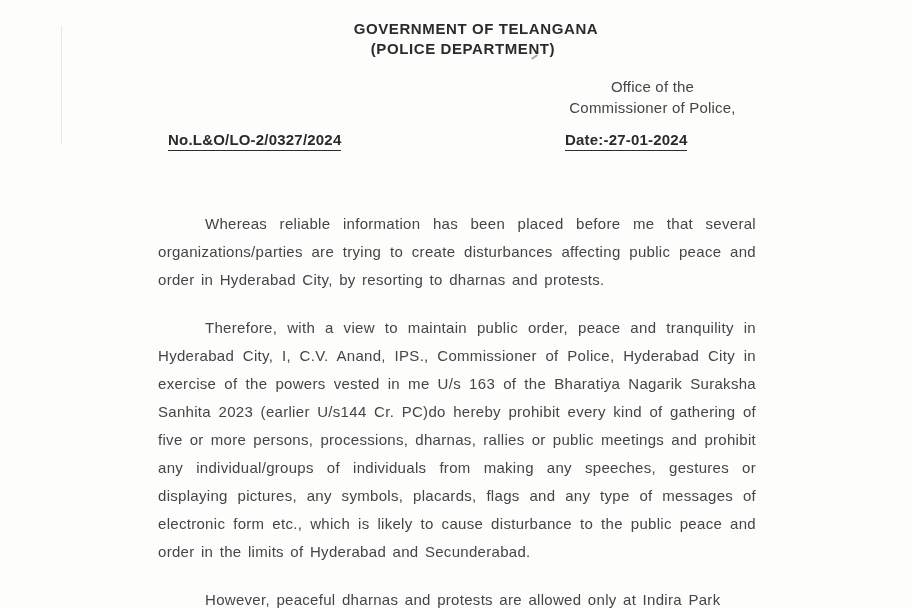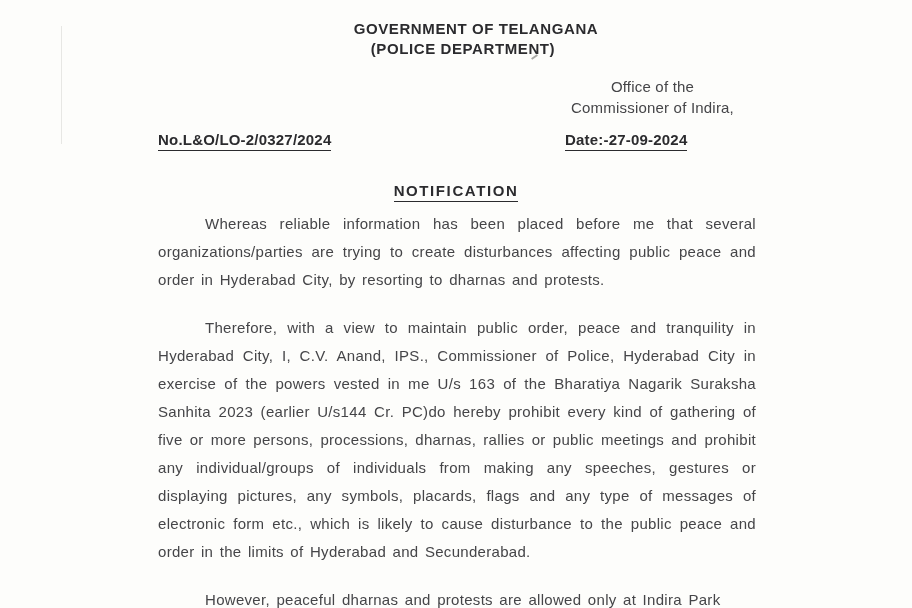--- a/index.html
+++ b/index.html
@@ -76,21 +76,21 @@
   .refno, .date {
     position: absolute;
     top: 131px;
     font-size: 15px;
     font-weight: bold;
     letter-spacing: 0.2px;
     color: var(--ink-head, #2b2b2e);
     border-bottom: 1.5px solid var(--ink-head, #2b2b2e);
     padding-bottom: 2px;
   }
-  .refno { left: 158px; }
+  .refno { left: 168px; }
   .date  { left: 565px; }
 
   
   .notif-wrap {
     position: absolute;
     top: 182px;
     left: 0;
     width: 912px;
     text-align: center;
   }
@@ -134,30 +134,27 @@
   <div class="artifact-vline"></div>
   <div class="artifact-mark"></div>
 
   <div class="hdr">
     <div class="title1">GOVERNMENT OF TELANGANA</div>
     <div class="title2">(POLICE DEPARTMENT)</div>
   </div>
 
   <div class="office">
     <div>Office of the</div>
-    <div>Commissioner of Indira,</div>
+    <div>Commissioner of Police,</div>
   </div>
 
   <div class="refno">No.L&amp;O/LO-2/0327/2024</div>
 
-  <div class="date">Date:-27-09-2024</div>
+  <div class="date">Date:-27-01-2024</div>
 
-  <div class="notif-wrap">
-    <span class="notif">NOTIFICATION</span>
-  </div>
 
   <div class="bodytext">
     <p>Whereas reliable information has been placed before me that several organizations/parties are trying to create disturbances affecting public peace and order in Hyderabad City, by resorting to dharnas and protests.</p>
     <p>Therefore, with a view to maintain public order, peace and tranquility in Hyderabad City, I, C.V. Anand, IPS., Commissioner of Police, Hyderabad City in exercise of the powers vested in me U/s 163 of the Bharatiya Nagarik Suraksha Sanhita 2023 (earlier U/s144 Cr. PC)do hereby prohibit every kind of gathering of five or more persons, processions, dharnas, rallies or public meetings and prohibit any individual/groups of individuals from making any speeches, gestures or displaying pictures, any symbols, placards, flags and any type of messages of electronic form etc., which is likely to cause disturbance to the public peace and order in the limits of Hyderabad and Secunderabad.</p>
     <p>However, peaceful dharnas and protests are allowed only at Indira Park</p>
   </div>
 
 </div>
 
 </body></html>

